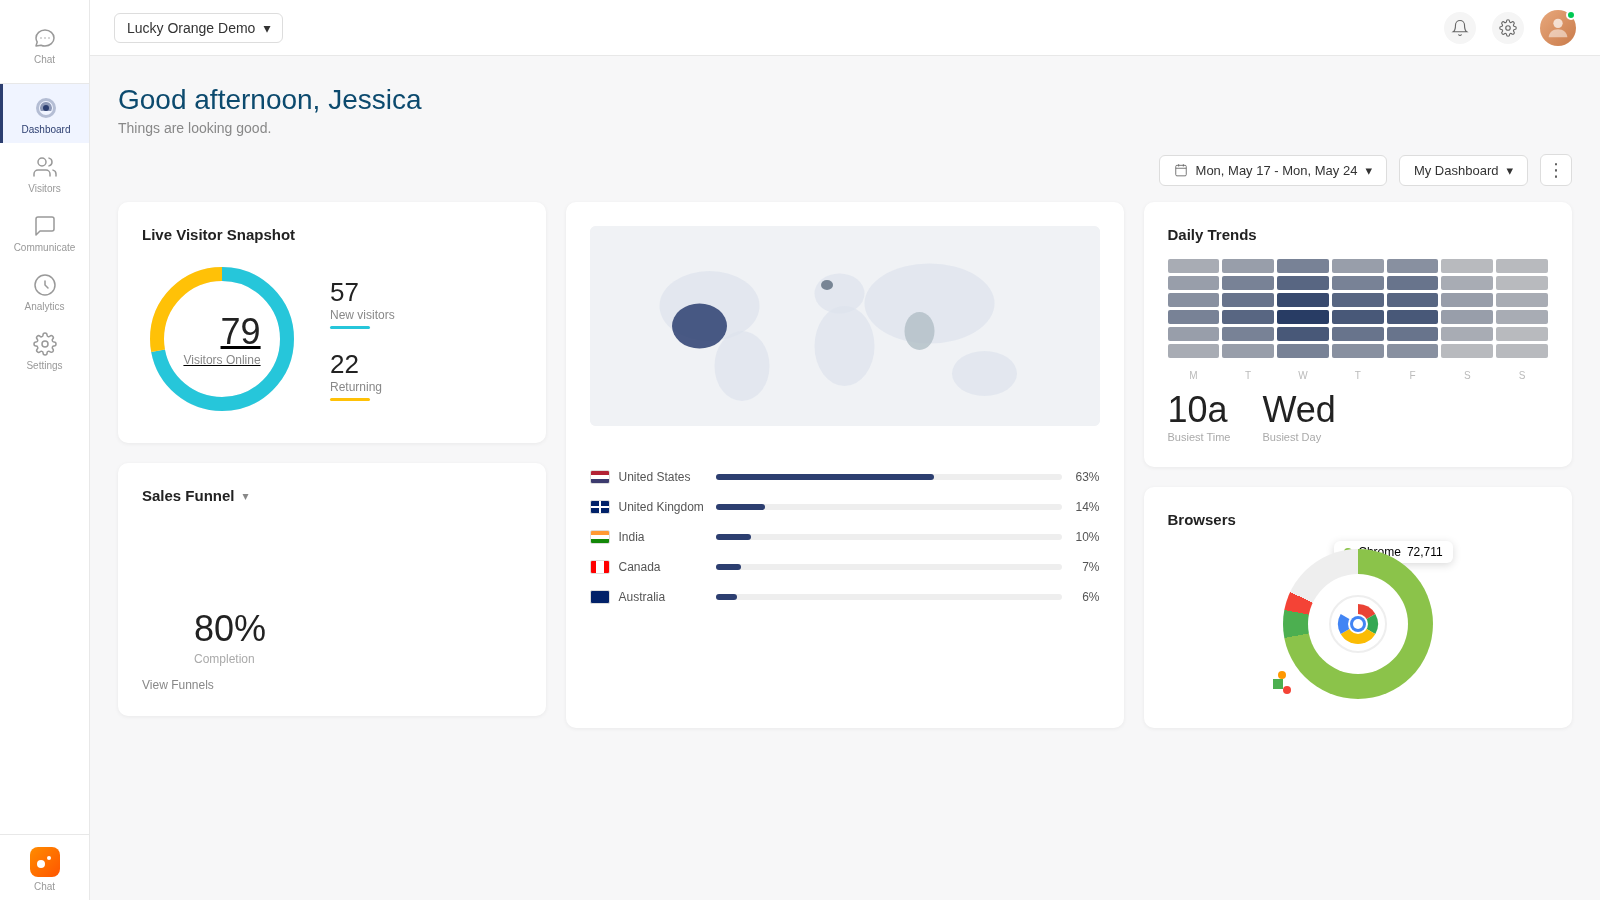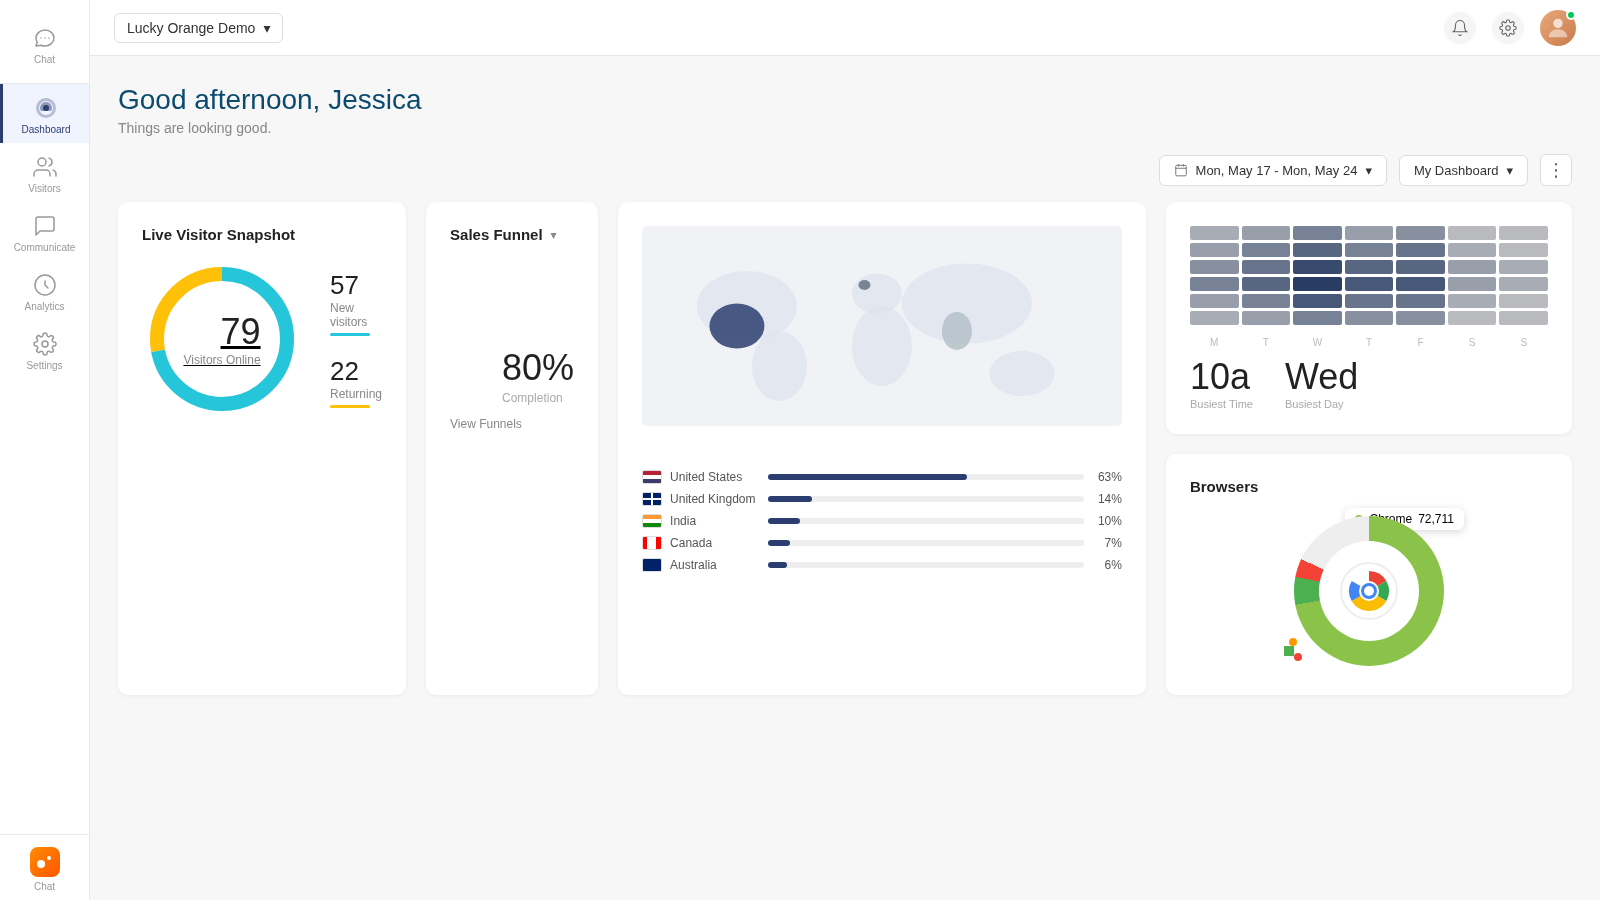--- a/index.html
+++ b/index.html
@@ -190,21 +190,21 @@
     .stat-bar-ret { width: 40px; height: 3px; background: #ffc107; margin-top: 4px; border-radius: 2px; }
 
     
     .world-map {
       width: 100%; height: 200px;
       background: #f0f2f5;
       border-radius: 6px;
       overflow: hidden;
       margin-bottom: 16px;
     }
-    .country-list { display: flex; flex-direction: column; gap: 8px; margin-top: 44px; }
+    .country-list { display: flex; flex-direction: column; gap: 16px; margin-top: 44px; }
     .country-row {
       display: flex; align-items: center; gap: 8px;
       font-size: 12px; color: #555;
     }
     .flag { width: 20px; height: 14px; border-radius: 2px; flex-shrink: 0; }
     .country-name { width: 90px; flex-shrink: 0; }
     .bar-track { flex: 1; background: #eee; border-radius: 3px; height: 6px; }
     .bar-fill { height: 6px; border-radius: 3px; background: #2c3e70; }
     .pct { width: 30px; text-align: right; flex-shrink: 0; }
 
@@ -404,21 +404,21 @@
         <span>My Dashboard</span>
         <span>▾</span>
       </div>
       <div class="more-btn">
         <span>⋮</span>
       </div>
     </div>
 
     <div class="dashboard-grid">
 
-      <div style="display:flex;flex-direction:row;gap:20px;">
+      <div style="display:flex;flex-direction:column;gap:20px;">
 
         <div class="card">
           <div class="card-title">Live Visitor Snapshot</div>
           <div class="donut-section">
             <div class="donut-wrap">
               <svg width="160" height="160" viewBox="0 0 160 160">
                 <circle cx="80" cy="80" r="65" fill="none" stroke="#eee" stroke-width="14"></circle>
 
                 <circle cx="80" cy="80" r="65" fill="none" stroke="#26c6da" stroke-width="14" stroke-dasharray="294 115" stroke-dashoffset="0" transform="rotate(-90 80 80)"></circle>
 
@@ -531,20 +531,21 @@
               <div class="bar-fill" style="width:6%;"></div>
             </div>
             <span class="pct">6%</span>
           </div>
         </div>
       </div>
 
       <div style="display:flex;flex-direction:column;gap:20px;">
 
         <div class="card">
+          <div class="card-title">Daily Trends</div>
 
           <div id="heatmap-grid" class="heatmap">
           <div class="heatmap-cell" style="background: rgb(168, 172, 180);"></div>
               <div class="heatmap-cell" style="background: rgb(152, 158, 170);"></div>
               <div class="heatmap-cell" style="background: rgb(120, 130, 150);"></div>
               <div class="heatmap-cell" style="background: rgb(152, 158, 170);"></div>
               <div class="heatmap-cell" style="background: rgb(136, 144, 160);"></div>
               <div class="heatmap-cell" style="background: rgb(184, 186, 190);"></div>
               <div class="heatmap-cell" style="background: rgb(184, 186, 190);"></div>
               <div class="heatmap-cell" style="background: rgb(152, 158, 170);"></div>

